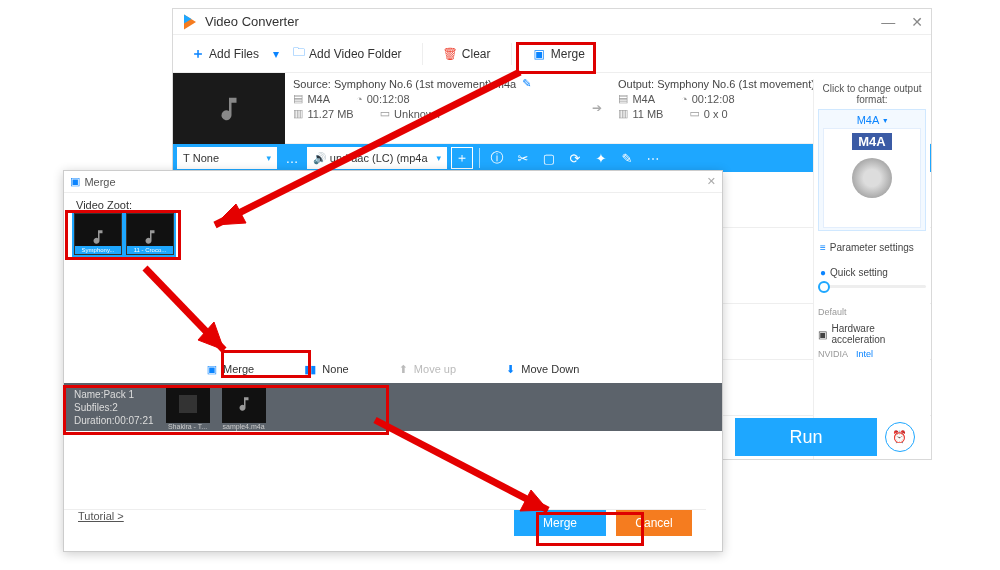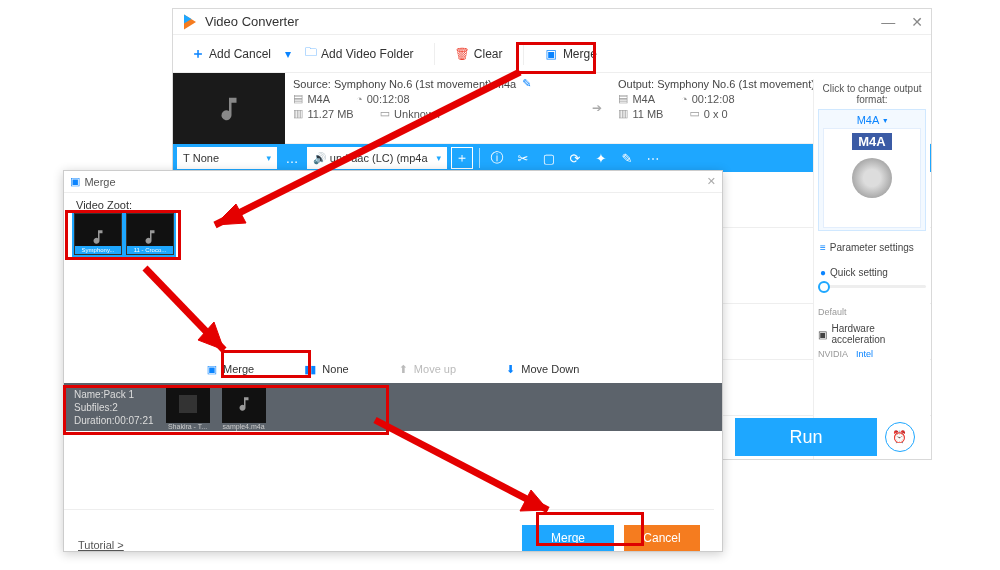--- a/index.html
+++ b/index.html
@@ -80,21 +80,21 @@
   .md-act{ display:flex; align-items:center; gap:6px; font-size:11px; color:#333;}
   .md-act.dis{ color:#bbb;}
   .md-act .ic{color:#0a84ff;}
 
   .pack{ background:#4a5158; color:#ddd; padding:4px 10px; display:flex; gap:12px; align-items:center; font-size:10px; height:48px;}
   .pack.sel{ background:#5c636b;}
   .pack .meta{ line-height:13px;}
   .pack-thumb{ width:44px; height:38px; background:#111; display:flex; align-items:center; justify-content:center;}
   .pack-thumb svg{fill:#999; width:18px; height:18px;}
   .pack-cap{ font-size:7px; color:#ccc; text-align:center;}
-  .md-footer{ position:absolute; bottom:0; left:0; right:8px; height:42px; border-top:1px solid #eee; display:flex; align-items:flex-end; padding:0 14px;}
+  .md-footer{ position:absolute; bottom:0; left:0; right:16px; height:42px; border-top:1px solid #eee; display:flex; align-items:flex-start; padding:0 14px;}
   .tutorial{ font-size:11px; color:#555; text-decoration:underline;}
   .md-footer .sp{ margin-left:auto;}
   .btn-primary{ background:#1ea7ff; color:#fff; width:92px; height:26px; display:flex; align-items:center; justify-content:center; font-size:12px; margin-right:10px;}
   .btn-orange{ background:#f57c1f; color:#fff; width:76px; height:26px; display:flex; align-items:center; justify-content:center; font-size:12px;}
 
   
   .hl{ position:absolute; border:3px solid #de0000; pointer-events:none; box-sizing:border-box;}
   .arrow-svg{ position:absolute; pointer-events:none; overflow:visible;}
   .arrow-svg polygon, .arrow-svg line{ fill:#e40000; stroke:#e40000;}
 </style>
@@ -110,21 +110,21 @@
     <span class="title">Video Converter</span>
     <div class="wincontrols">
       <span>—</span>
       <span>✕</span>
     </div>
   </div>
 
   <div class="toolbar">
     <div class="tb-btn">
         <span class="plus">＋</span>
-        <span>Add Cancel</span>
+        <span>Add Files</span>
       </div>
     <span class="drop">▾</span>
     <div class="tb-btn">
         <span class="folder">🗀</span>
         <span>Add Video Folder</span>
       </div>
     <div class="sep"></div>
     <div class="tb-btn">
         <span class="trash">🗑</span>
         <span>Clear</span>

